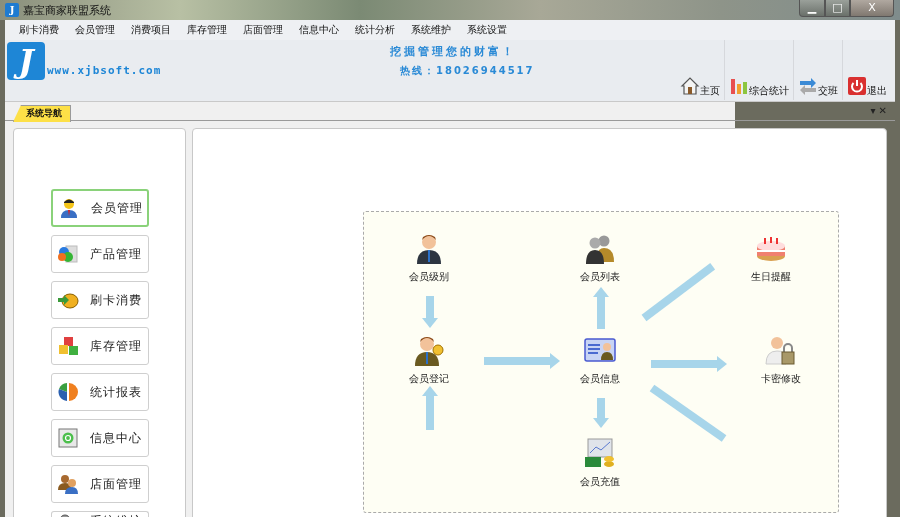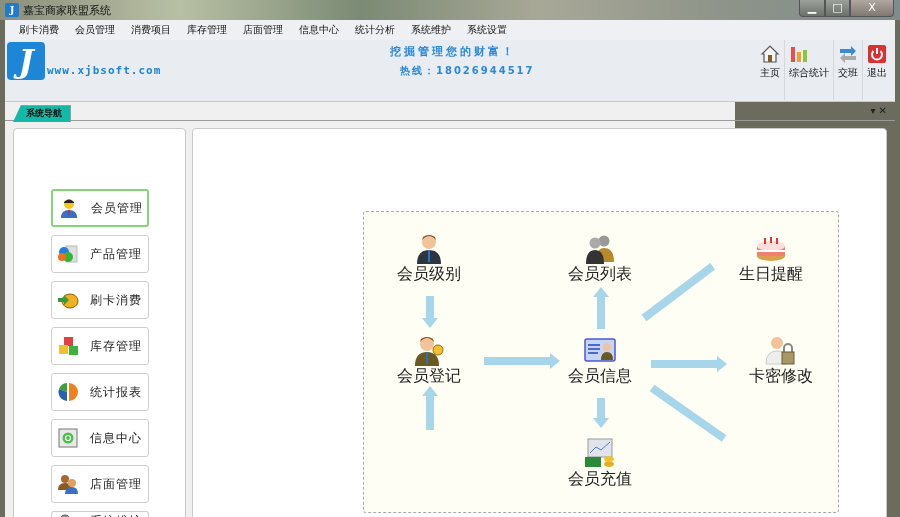--- a/index.html
+++ b/index.html
@@ -15,37 +15,37 @@
 .frame{position:absolute;left:5px;top:20px;width:730px;height:497px;background:#f0f0f0}
 .menubar{position:absolute;left:0;top:0;width:890px;height:20px;background:#eef0f3;display:flex;padding-left:6px}
 .menubar .mi{padding:3px 8px;font-size:10px;color:#111}
 .header{position:absolute;left:0;top:20px;width:890px;height:62px;background:#e9ecf0;border-bottom:1px solid #c9c9c9}
 .logo-j{position:absolute;left:2px;top:2px;width:38px;height:38px;background:#1e86d6;border-radius:4px;color:#fff;font-family:"DejaVu Serif",serif;font-size:32px;font-style:italic;font-weight:bold;text-align:center;line-height:38px}
 .logo-cn{position:absolute;left:60px;top:2px;font-size:19px;font-weight:bold;color:#1e86d6;letter-spacing:4px}
 .logo-url{position:absolute;left:42px;top:24px;font-size:11px;font-weight:bold;color:#1e86d6;letter-spacing:1px;font-family:"DejaVu Sans Mono",monospace}
 .slogan{position:absolute;left:385px;top:4px;font-size:11px;font-weight:bold;color:#2a8ad6;letter-spacing:3px}
 .hotline{position:absolute;left:395px;top:24px;font-size:10px;font-weight:bold;color:#2a8ad6;letter-spacing:2px}
 .tools{position:absolute;right:4px;top:0;height:60px;display:flex}
-.tool{display:flex;flex-direction:column;align-items:flex-start;padding:2px 4px;border-right:1px solid #d6d8dc}
+.tool{display:flex;flex-direction:row;align-items:flex-end;padding:2px 4px;border-right:1px solid #d6d8dc}
 .tool:last-child{border-right:none}
 .tool .ic{width:20px;height:20px;margin-top:2px;margin-bottom:2px;position:relative}
 .tool .lb{font-size:10px;color:#111}
 .tabbar{position:absolute;left:0;top:83px;width:890px;height:18px;border-bottom:1px solid #9a9a9a}
-.tab{position:absolute;left:8px;top:2px;height:17px;padding:1px 8px 0 12px;background:#14b8a6;border:1px solid #9a9a9a;border-bottom:none;font-size:9px;font-weight:bold;color:#111;clip-path:polygon(8px 0,100% 0,100% 100%,0 100%)}
+.tab{position:absolute;left:8px;top:2px;height:17px;padding:1px 8px 0 12px;background:#fde047;border:1px solid #9a9a9a;border-bottom:none;font-size:9px;font-weight:bold;color:#111;clip-path:polygon(8px 0,100% 0,100% 100%,0 100%)}
 .tabctl{position:absolute;right:8px;top:2px;font-size:10px;color:#222}
 .leftpanel{position:absolute;left:8px;top:108px;width:173px;height:400px;background:#fff;border:1px solid #c8c8c8;border-radius:4px}
 .navbtn{position:absolute;left:37px;width:98px;height:38px;background:#fff;border:1px solid #cfcfcf;border-radius:3px;display:flex;align-items:center}
 .navbtn.active{border:2px solid #8ad27a}
 .navbtn .ic{width:22px;height:22px;margin-left:5px;position:relative}
 .navbtn .lb{margin-left:11px;font-size:12px;color:#222;letter-spacing:1px}
 .mainpanel{position:absolute;left:187px;top:108px;width:695px;height:400px;background:#fff;border:1px solid #c8c8c8;border-radius:4px}
 .flow{position:absolute;left:170px;top:82px;width:476px;height:302px;background:#fefef4;border:1px dashed #aaa;border-radius:3px}
 .node{position:absolute;width:70px;display:flex;flex-direction:column;align-items:center}
 .node .ic{width:32px;height:32px;position:relative}
-.node .lb{font-size:16px;color:#222}
+.node .lb{margin-top:6px;font-size:10px;color:#222}
 .arrow{position:absolute;background:#a7d5ea}
 .arrow-h{height:8px}
 .arrow-v{width:8px}
 </style>
 </head>
 <body>
 
 <div class="titlebar">
   <div class="app-icon">J</div>
   <div class="title">嘉宝商家联盟系统</div>

